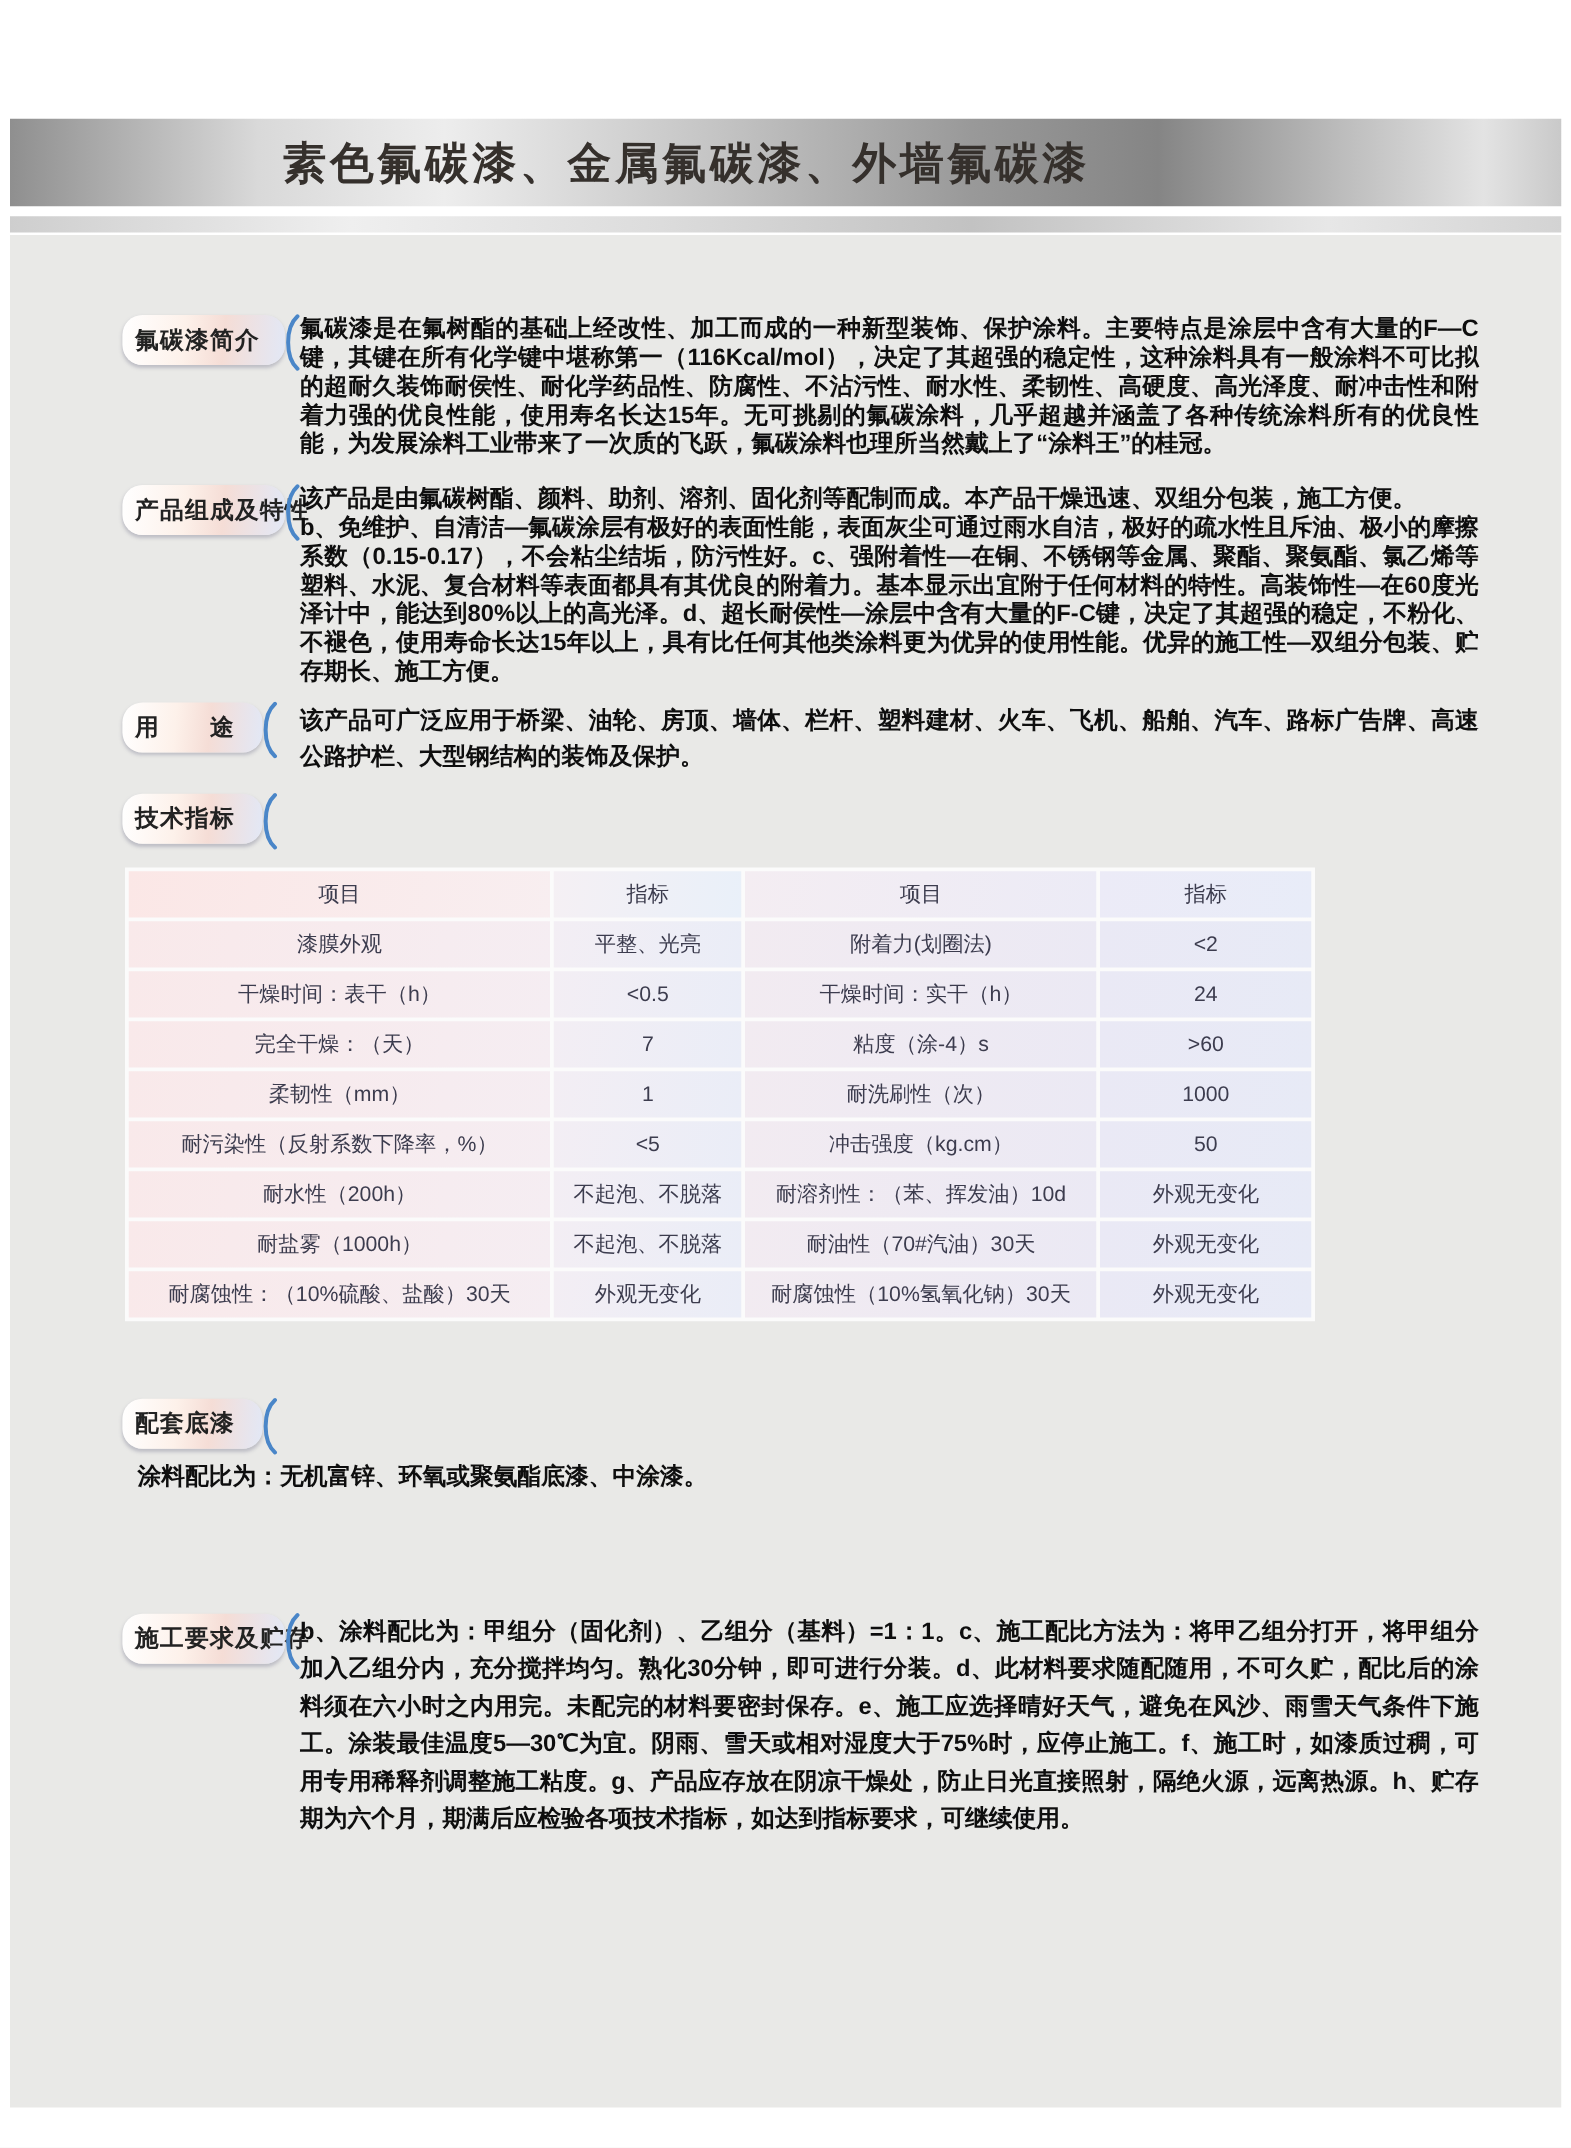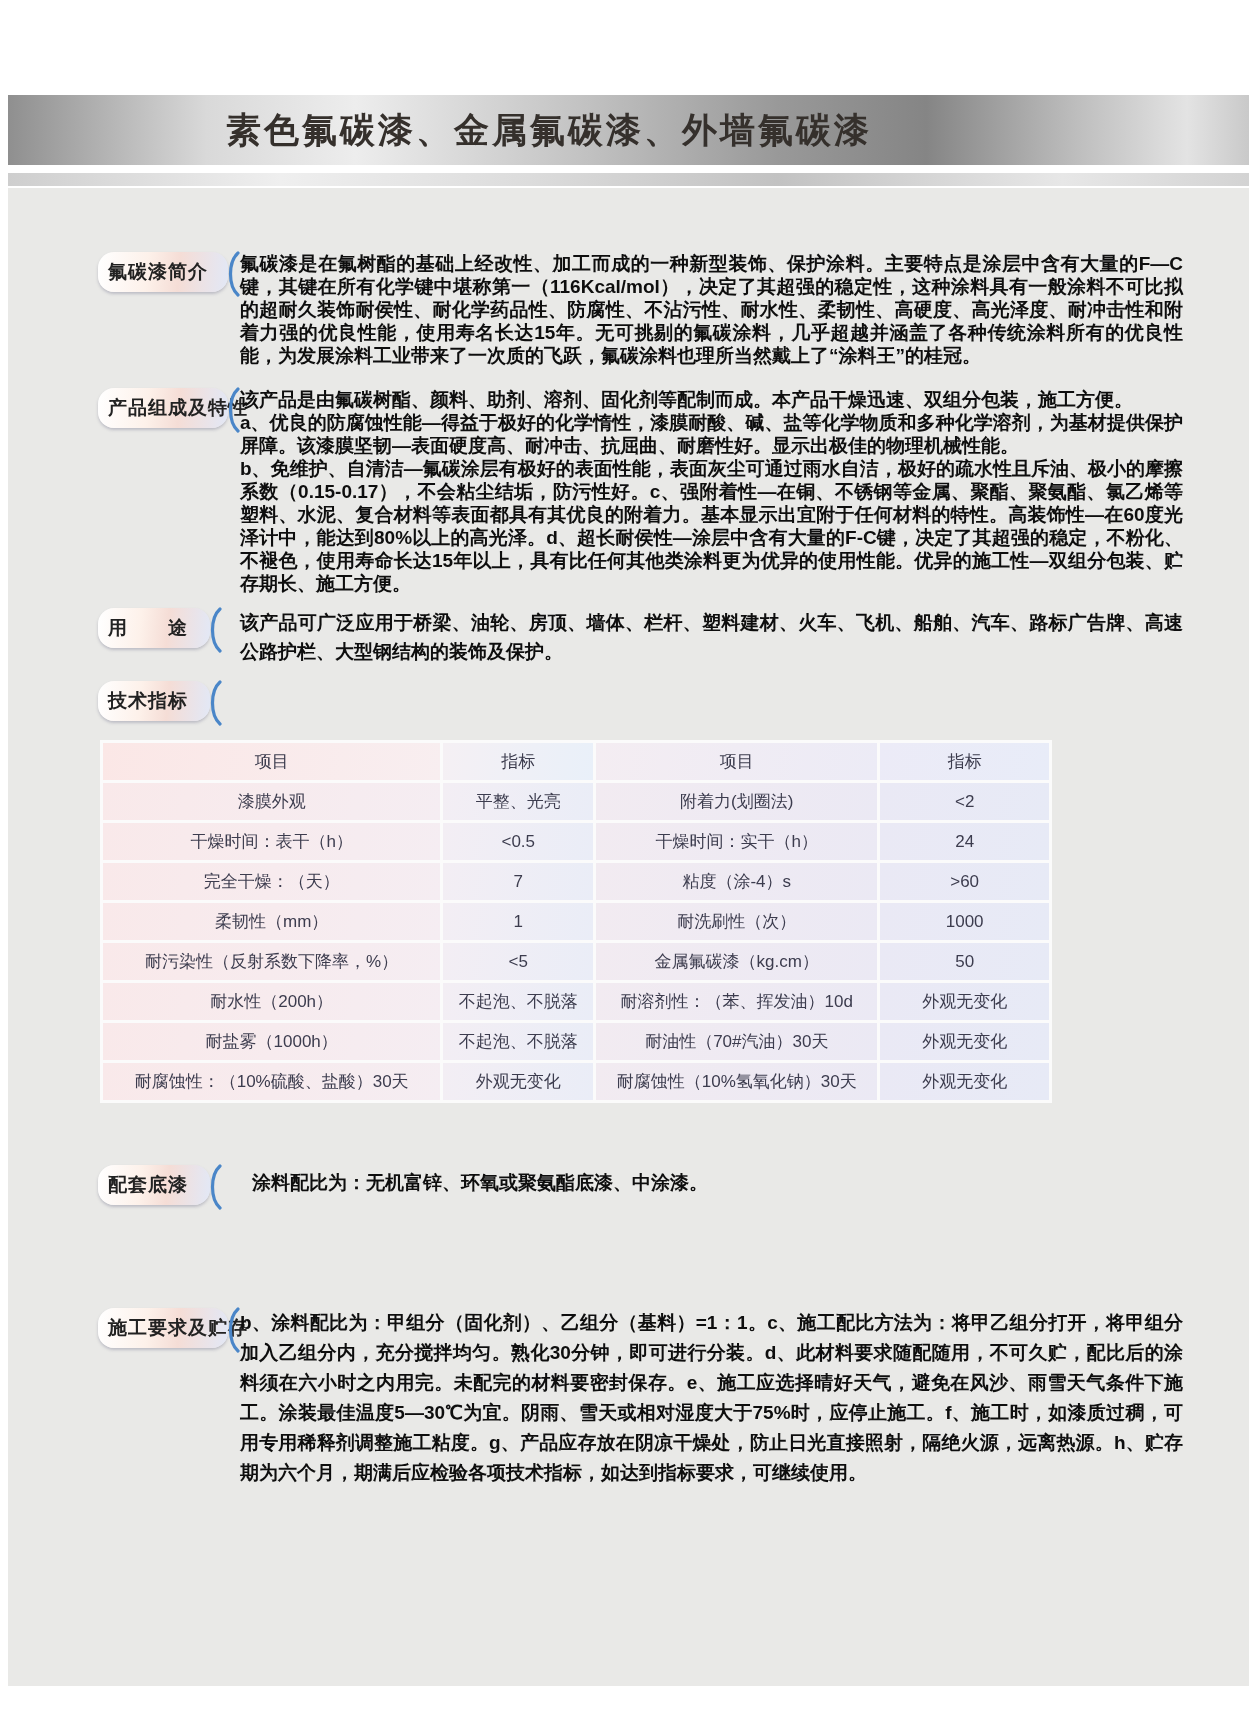--- a/index.html
+++ b/index.html
@@ -42,21 +42,21 @@
   .bracket { margin-left:-3px; margin-top:-1px; flex-shrink:0; }
 
   .text-col { flex:1; color:#0e0e0e; }
   .text-col p { font-size:19px; line-height:23px; text-align:justify;font-weight:bold; }
   .bold-body p { font-weight:bold; }
   .spaced p { line-height:30px; }
 
   .sec-gap-1 { margin-bottom:21px; }
   .sec-gap-2 { margin-bottom:13px; }
   .sec-gap-3 { margin-bottom:15px; }
-  .sec-gap-4 { margin-bottom:0; }
+  .sec-gap-4 { margin-bottom:0;flex-direction:column; }
   .sec-gap-5 { margin-bottom:0; }
   .primer-text { padding-top:6px; padding-left:12px; }
 
   
   .table-wrap { margin:14px 0 62px 2px; width:952px; }
   table.specs {
     width:100%; border-collapse:separate; border-spacing:3px;
     background:#fbfbfb; table-layout:fixed;
   }
   table.specs td, table.specs th {
@@ -101,21 +101,20 @@
 
     <div class="section sec-gap-2">
       <div class="label-col">
         <span class="pill">产品组成及特性</span>
         <svg class="bracket" width="15" height="46" viewBox="0 0 15 46">
             <path d="M13 2 C3 11 3 35 13 44" stroke="#4a86c8" stroke-width="3.2" fill="none" stroke-linecap="round"></path>
           </svg>
       </div>
       <div class="text-col bold-body">
         <p>该产品是由氟碳树酯、颜料、助剂、溶剂、固化剂等配制而成。本产品干燥迅速、双组分包装，施工方便。</p>
-        <p>a、优良的防腐蚀性能—得益于极好的化学惰性，漆膜耐酸、碱、盐等化学物质和多种化学溶剂，为基材提供保护屏障。该漆膜坚韧—表面硬度高、耐冲击、抗屈曲、耐磨性好。显示出极佳的物理机械性能。</p>
         <p>b、免维护、自清洁—氟碳涂层有极好的表面性能，表面灰尘可通过雨水自洁，极好的疏水性且斥油、极小的摩擦系数（0.15-0.17），不会粘尘结垢，防污性好。c、强附着性—在铜、不锈钢等金属、聚酯、聚氨酯、氯乙烯等塑料、水泥、复合材料等表面都具有其优良的附着力。基本显示出宜附于任何材料的特性。高装饰性—在60度光泽计中，能达到80%以上的高光泽。d、超长耐侯性—涂层中含有大量的F-C键，决定了其超强的稳定，不粉化、不褪色，使用寿命长达15年以上，具有比任何其他类涂料更为优异的使用性能。优异的施工性—双组分包装、贮存期长、施工方便。</p>
       </div>
     </div>
 
     <div class="section sec-gap-3">
       <div class="label-col">
         <span class="pill">用　　途</span>
         <svg class="bracket" width="15" height="46" viewBox="0 0 15 46">
             <path d="M13 2 C3 11 3 35 13 44" stroke="#4a86c8" stroke-width="3.2" fill="none" stroke-linecap="round"></path>
           </svg>
@@ -167,21 +166,21 @@
           </tr>
           <tr>
             <td class="c1">柔韧性（mm）</td>
             <td class="c2">1</td>
             <td class="c3">耐洗刷性（次）</td>
             <td class="c4">1000</td>
           </tr>
           <tr>
             <td class="c1">耐污染性（反射系数下降率，%）</td>
             <td class="c2">&lt;5</td>
-            <td class="c3">金属氟碳漆（kg.cm）</td>
+            <td class="c3">冲击强度（kg.cm）</td>
             <td class="c4">50</td>
           </tr>
           <tr>
             <td class="c1">耐水性（200h）</td>
             <td class="c2">不起泡、不脱落</td>
             <td class="c3">耐溶剂性：（苯、挥发油）10d</td>
             <td class="c4">外观无变化</td>
           </tr>
           <tr>
             <td class="c1">耐盐雾（1000h）</td>

